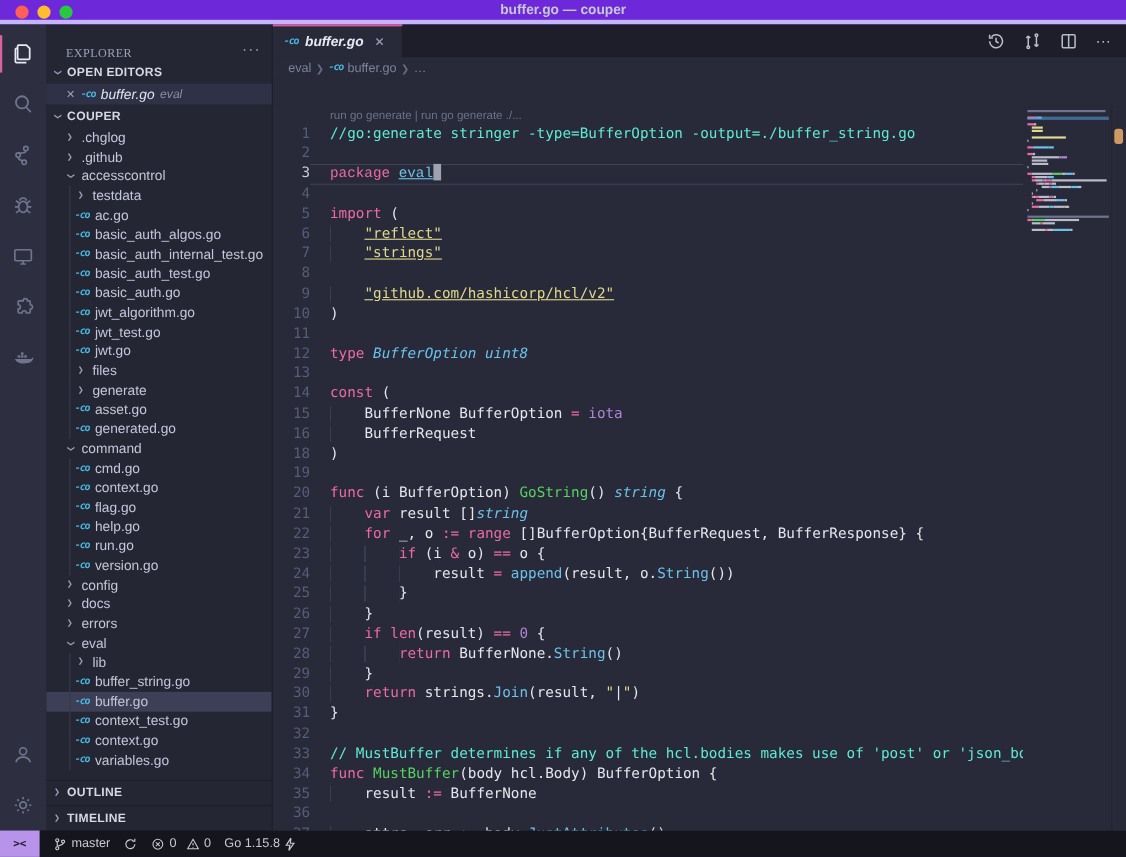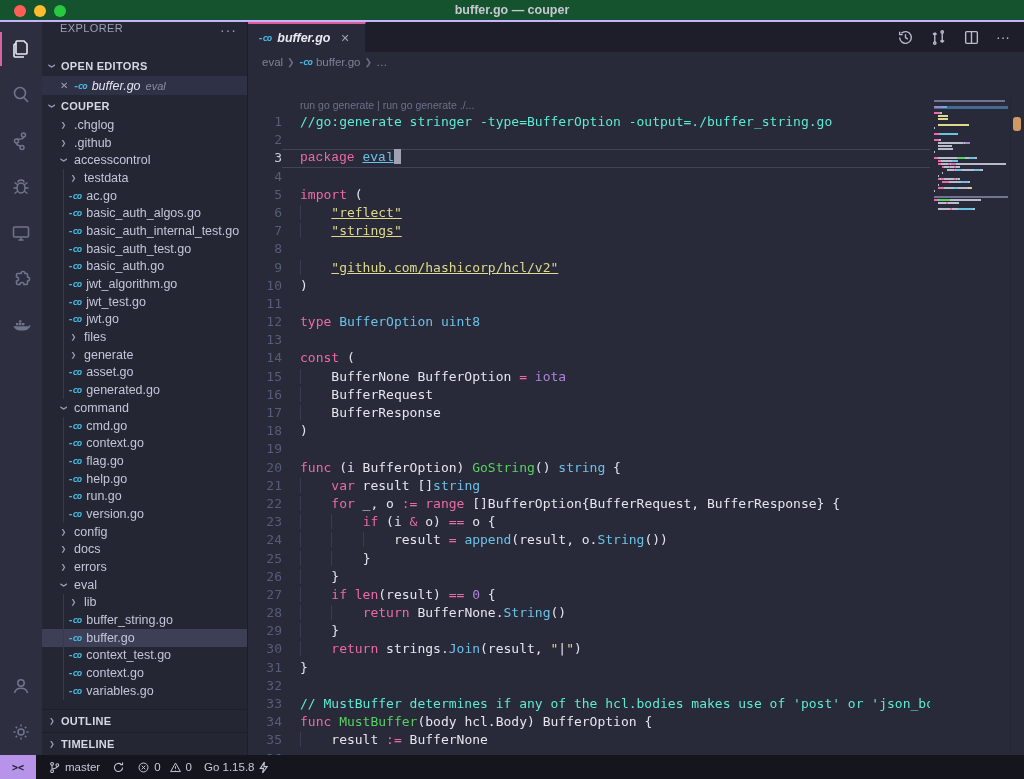--- a/index.html
+++ b/index.html
@@ -1,22 +1,22 @@
 <!DOCTYPE html>
 <html><head>
 <meta charset="utf-8">
 <style>
   * { margin:0; padding:0; box-sizing:border-box; }
   html,body { width:1024px; height:779px; overflow:hidden; background:#16161f;
     font-family:"Liberation Sans", sans-serif; -webkit-font-smoothing:antialiased; }
   .window { width:1024px; height:779px; display:flex; flex-direction:column; background:#282a39; }
 
   
-  .titlebar { height:22px; background:#14532d; display:flex; align-items:center; justify-content:center;
-    position:relative; flex:0 0 22px; border-bottom:2px solid #c4b5fd; }
+  .titlebar { height:22px; background:#6d28d9; display:flex; align-items:center; justify-content:center;
+    position:relative; flex:0 0 22px; border-bottom:4px solid #c4b5fd; }
   .traffic { position:absolute; left:14px; top:5px; display:flex; gap:8px; }
   .tl { width:12px; height:12px; border-radius:50%; }
   .tl.red{background:#ff5f57;} .tl.yellow{background:#febc2e;} .tl.green{background:#28c840;}
   .wtitle { font-size:12.5px; color:#c7c8d2; font-weight:bold; }
 
   
   .main { flex:1; display:flex; min-height:0; }
 
   
   .activitybar { width:42px; background:#2d2f40; display:flex; flex-direction:column; align-items:center;
@@ -24,21 +24,21 @@
   .ab-item { width:42px; height:46px; display:flex; align-items:center; justify-content:center;
     color:#70758d; position:relative; cursor:pointer; }
   .ab-item.active { color:#e8e9f2; }
   .ab-item.active::before { content:""; position:absolute; left:0; top:6px; bottom:6px; width:2px; background:#d8639f; }
   .ab-spacer { flex:1; }
   .ab-item svg { display:block; }
 
   
   .sidebar { width:206px; background:#242634; flex:0 0 206px; display:flex; flex-direction:column;
     font-size:12.5px; color:#c3c6d8; border-right:1px solid #1d1e29; min-height:0; }
-  .sb-header { height:33px; display:flex; align-items:flex-start; padding:0 10px 0 18px; flex:0 0 33px; }
+  .sb-header { height:33px; display:flex; align-items:flex-end; padding:0 10px 0 18px; flex:0 0 33px;font-family:Liberation Serif, serif; }
   .sb-title { font-size:11px; letter-spacing:.4px; color:#9ca0b5; }
   .sb-more { margin-left:auto; color:#9ca0b5; font-size:14px; letter-spacing:1px; cursor:pointer; }
   .sec-head { height:21px; display:flex; align-items:center; gap:3px; padding-left:4px;
     font-weight:bold; font-size:11px; color:#d6d8e4; letter-spacing:.3px; flex:0 0 21px; cursor:pointer; }
   .chev { display:inline-block; width:12px; text-align:center; color:#9ca0b5; font-size:9px;
     transform:rotate(0deg); font-family:"DejaVu Sans Mono",monospace; }
   .chev.open { transform:rotate(90deg); }
   .oe-row { height:19px; display:flex; align-items:center; gap:5px; padding-left:18px;
     background:#2f3146; flex:0 0 19px; cursor:pointer; }
   .oe-close { color:#9da1b5; font-size:10px; }
@@ -75,21 +75,21 @@
   .codelens { padding-left:52px; font-size:10.5px; color:#6c7189; height:16px; line-height:16px; cursor:pointer; }
   .code-lines { font:13px/18.2px "DejaVu Sans Mono",monospace; }
   .cline { display:flex; height:18.2px; }
   .lnum { width:34px; text-align:right; color:#575c78; flex:0 0 34px; user-select:none; }
   .cline.cur .lnum { color:#c9cbdb; }
   .lbody { flex:1; white-space:pre; padding-left:18px; color:#e4e5ee; }
   .cline.cur .lbody { box-shadow:inset 0 1px 0 #404459, inset 0 -1px 0 #404459;font-family:Liberation Mono, monospace; }
   .tk-w { color:#e4e5ee; }
   .tk-k { color:#ec6aa8; }
   .tk-c { color:#6cc1e8; }
-  .tk-t { color:#6cc1e8; }
+  .tk-t { color:#6cc1e8; font-style:italic; }
   .tk-cu { color:#6cc1e8; text-decoration:underline; }
   .tk-g { color:#57d25f; }
   .tk-s { color:#dfd98b; }
   .tk-u { color:#dfd98b; text-decoration:underline; }
   .tk-p { color:#b084d9; }
   .tk-cm { color:#5eead4;text-align:right; }
   .tk-ind { background:repeating-linear-gradient(to right,#383c50 0,#383c50 1px,transparent 1px,transparent 31.3px); }
   .cursor { display:inline-block; width:7px; height:15px; background:#9fa2b2; vertical-align:-3px; }
 
   
@@ -455,24 +455,20 @@
             </div>
             <div class="cline">
               <span class="lnum">15</span>
               <span class="lbody"><span class="tk-ind">    </span><span class="tk-w">BufferNone BufferOption </span><span class="tk-k">=</span><span class="tk-w"> </span><span class="tk-p">iota</span></span>
             </div>
             <div class="cline">
               <span class="lnum">16</span>
               <span class="lbody"><span class="tk-ind">    </span><span class="tk-w">BufferRequest</span></span>
             </div>
             <div class="cline">
-              <span class="lnum">17</span>
-              <span class="lbody"><span class="tk-ind">    </span><span class="tk-w">BufferResponse</span></span>
-            </div>
-            <div class="cline">
               <span class="lnum">18</span>
               <span class="lbody"><span class="tk-w">)</span></span>
             </div>
             <div class="cline">
               <span class="lnum">19</span>
               <span class="lbody"></span>
             </div>
             <div class="cline">
               <span class="lnum">20</span>
               <span class="lbody"><span class="tk-k">func</span><span class="tk-w"> (i BufferOption) </span><span class="tk-g">GoString</span><span class="tk-w">() </span><span class="tk-t">string</span><span class="tk-w"> {</span></span>

